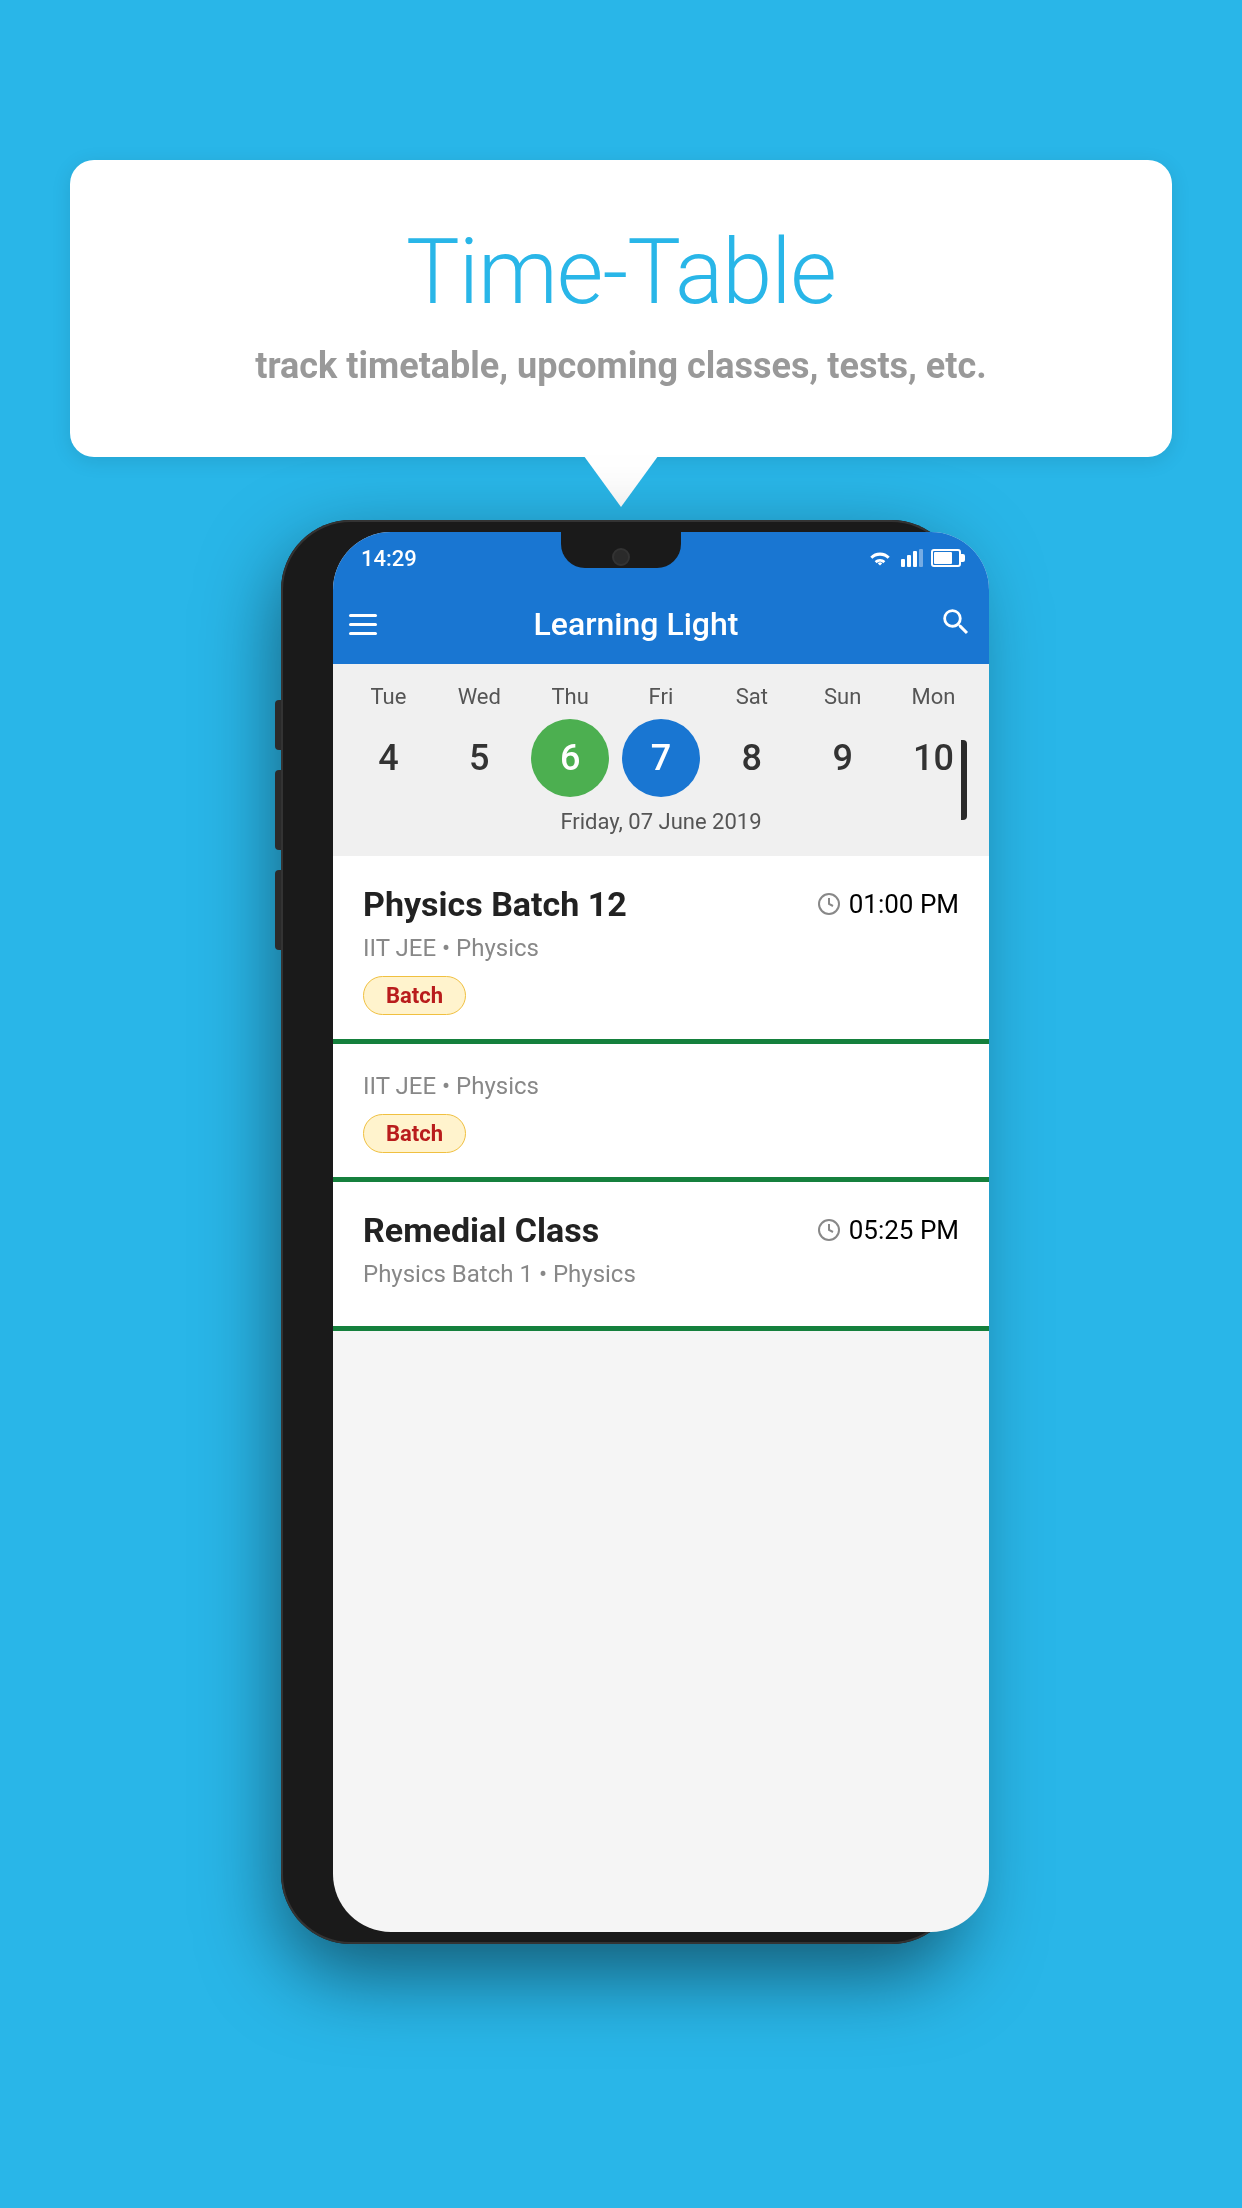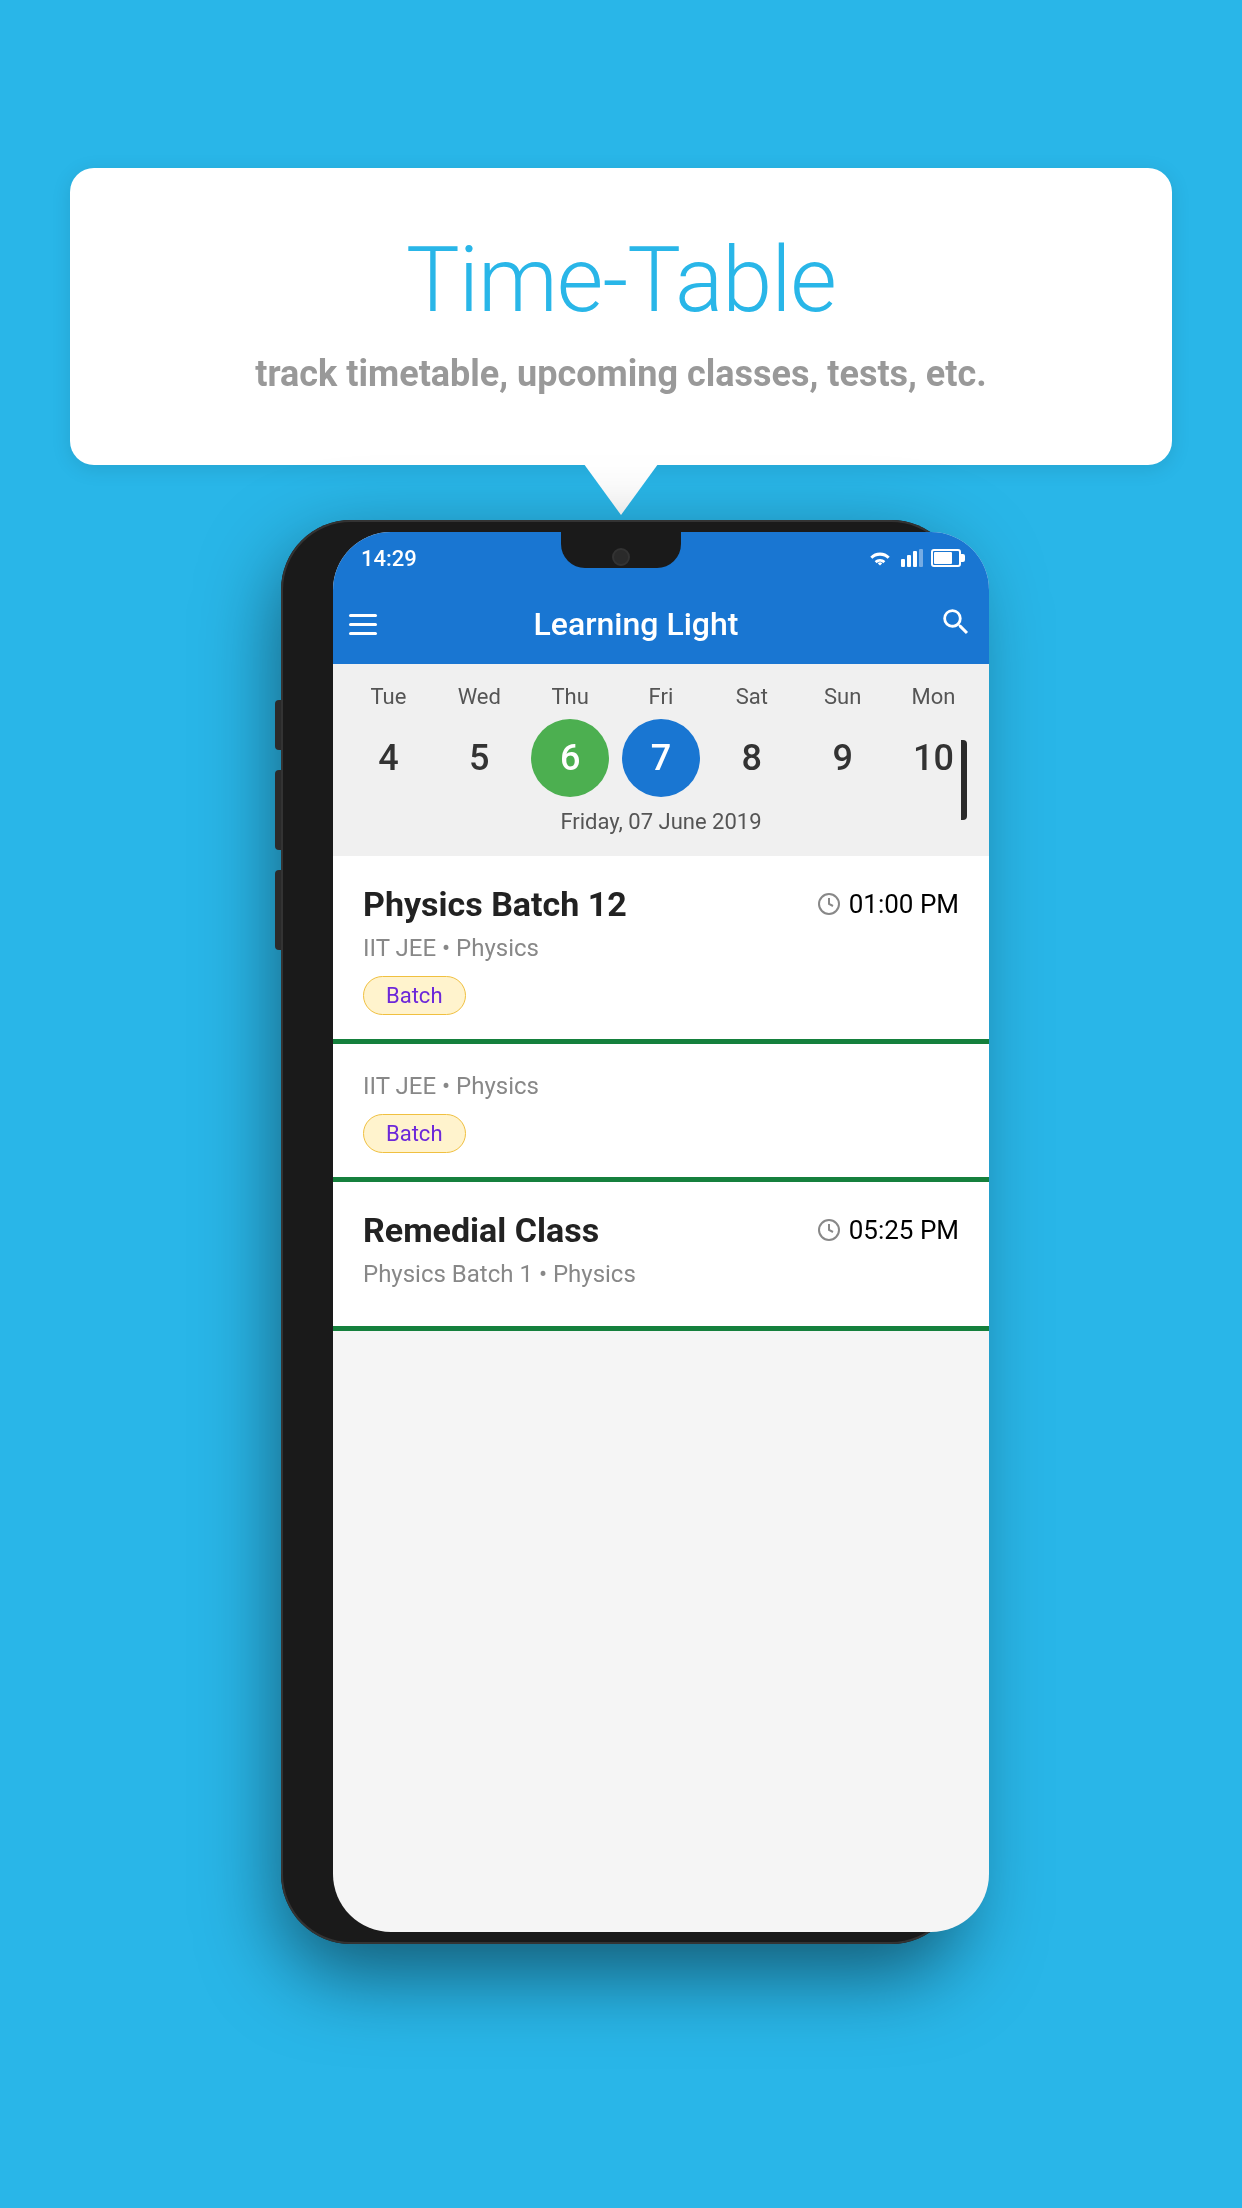--- a/index.html
+++ b/index.html
@@ -10,21 +10,21 @@
       height: 2208px;
       background-color: #29B6E8;
       font-family: 'Roboto', Arial, sans-serif;
       overflow: hidden;
       position: relative;
     }
 
     
     .speech-bubble-container {
       position: absolute;
-      top: 168px;
+      top: 160px;
       left: 70px;
       right: 70px;
     }
 
     .speech-bubble {
       background: white;
       border-radius: 24px;
       padding: 60px 50px 70px;
       text-align: center;
       position: relative;
@@ -300,26 +300,26 @@
 
     .schedule-item-subtitle {
       font-size: 24px;
       color: #888;
       margin-bottom: 14px;
     }
 
     .batch-badge {
       display: inline-block;
       background: #FFF3CD;
-      color: #6d28d9;
+      color: #b91c1c;
       border: 1.5px solid #F0C040;
       border-radius: 20px;
       padding: 6px 22px;
       font-size: 22px;
-      font-weight: 400;
+      font-weight: 700;
     }
 
     
     .phone-side-btn-right {
       position: absolute;
       right: -6px;
       top: 220px;
       width: 6px;
       height: 80px;
       background: #2a2a2a;

